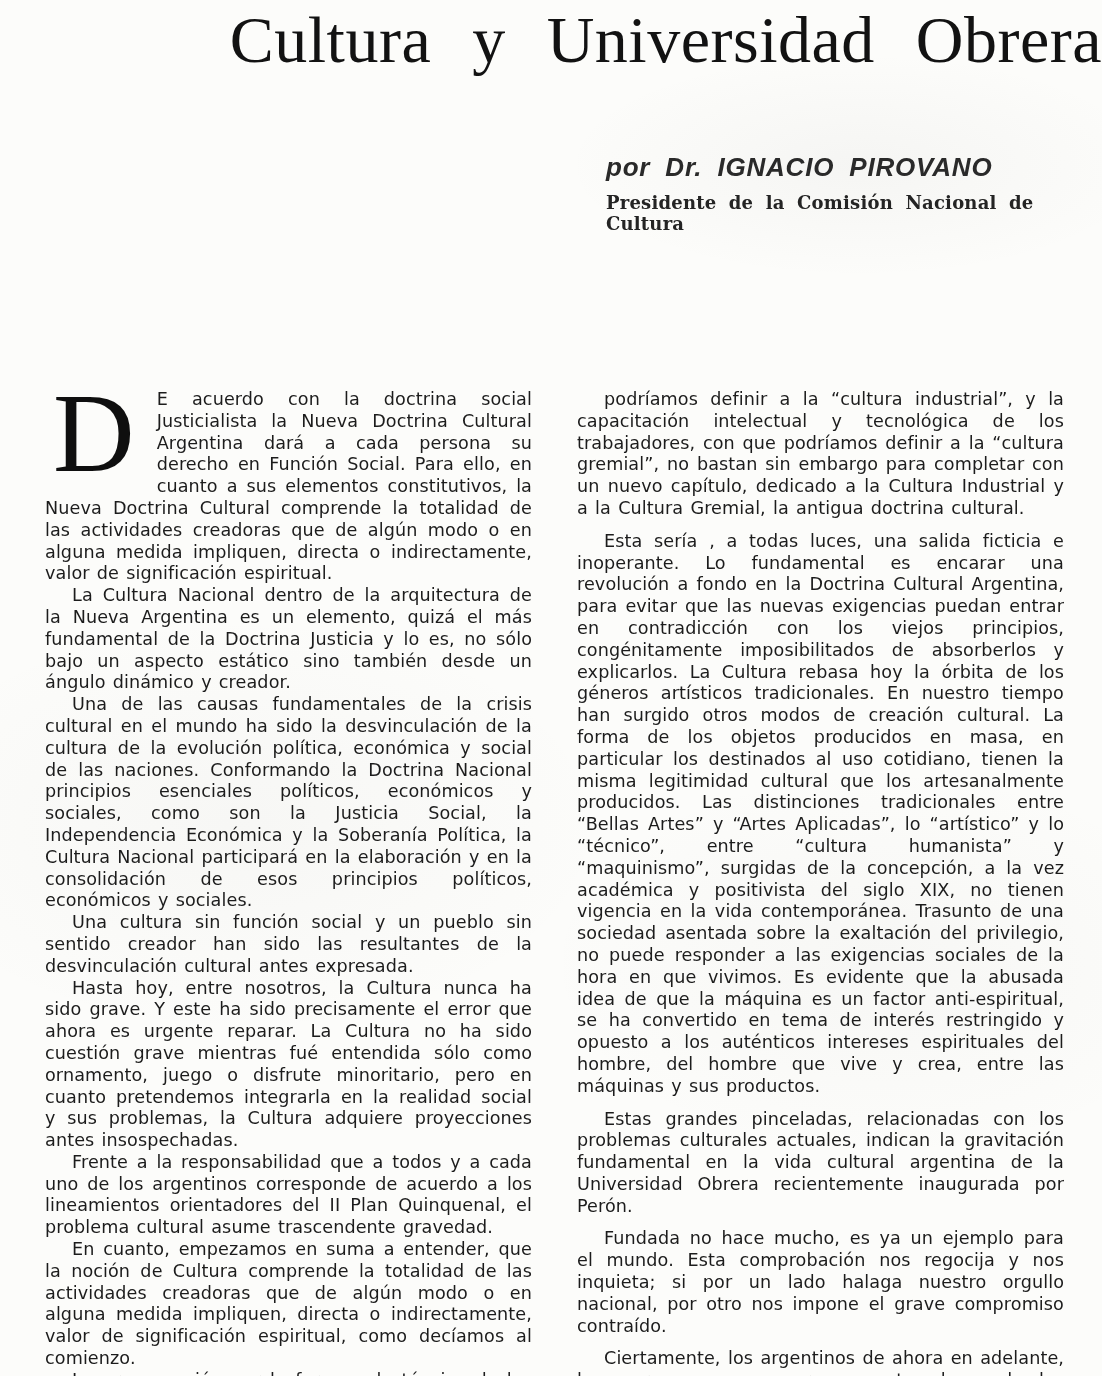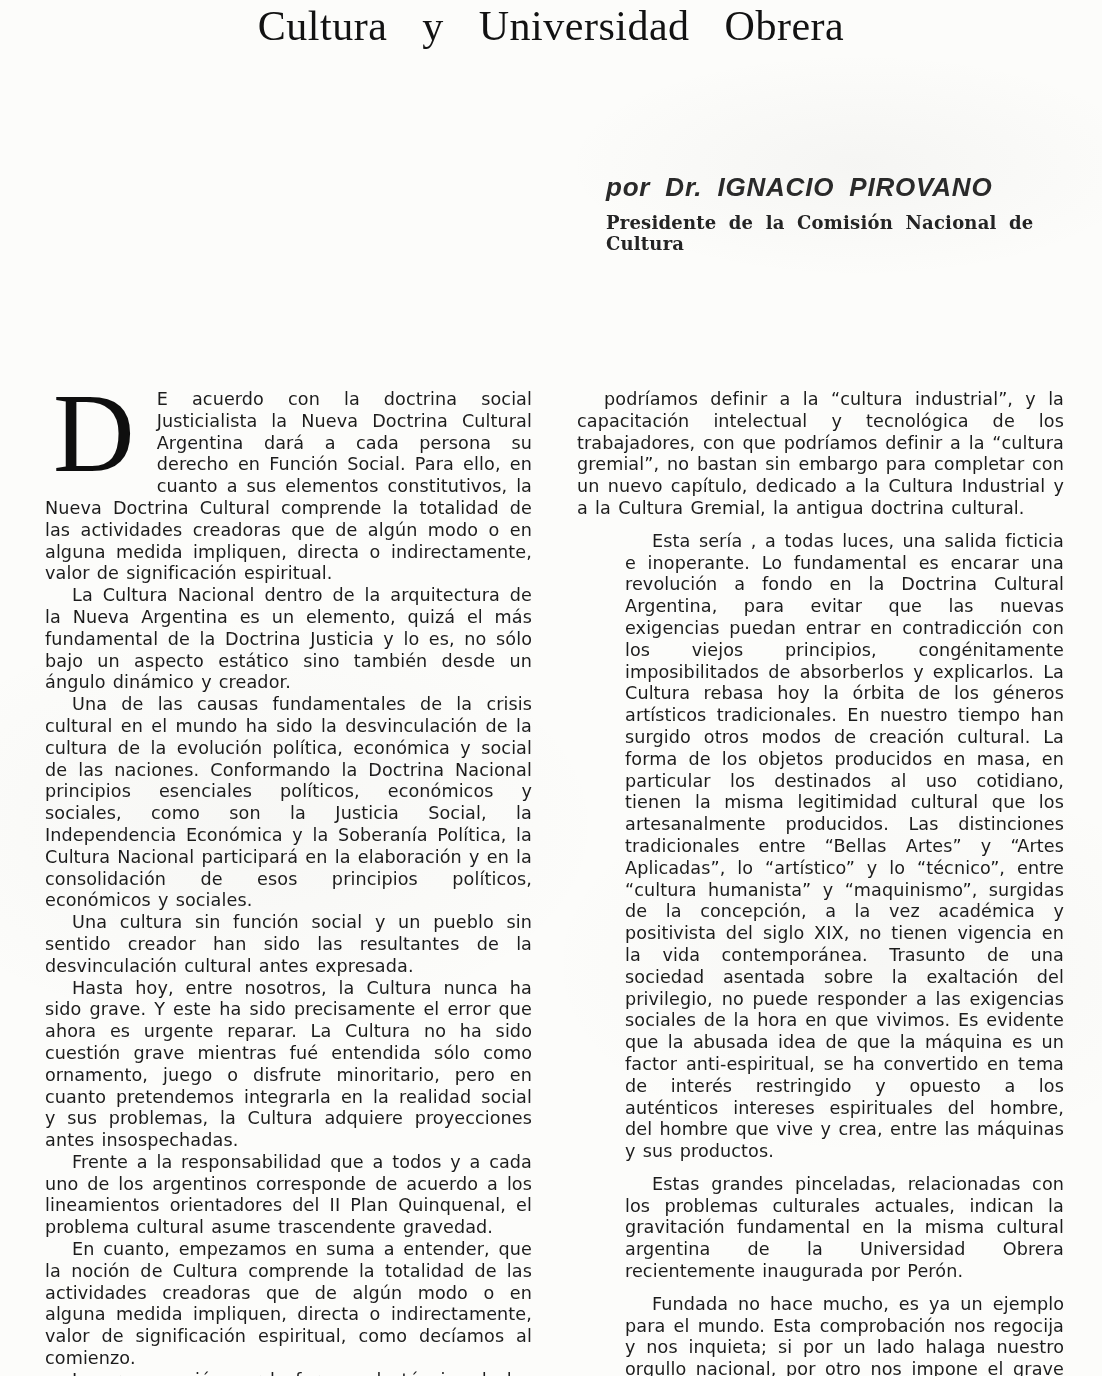--- a/index.html
+++ b/index.html
@@ -12,33 +12,32 @@
       radial-gradient(ellipse 420px 160px at 78% 12%, rgba(120,120,118,0.05), transparent 70%),
       radial-gradient(ellipse 520px 300px at 22% 60%, rgba(120,120,118,0.04), transparent 70%),
       radial-gradient(ellipse 480px 280px at 80% 70%, rgba(120,120,118,0.04), transparent 70%);
     overflow:hidden;
     color:#1b1b1b;
   }
   .title{
     margin:0;
     position:absolute;
     top:2px;left:0;width:100%;
-    text-align:center;
+    text-align:right;
     font-family:"Liberation Serif","DejaVu Serif",serif;
     font-weight:normal;
-    font-size:42px;
+    font-size:66px;
     letter-spacing:0.5px;
     word-spacing:24px;
     color:#121212;
   }
   .byline-block{
     position:absolute;
     left:606px;top:152px;
     color:#1e1e1e;
-    margin-top:20px;
   }
   .byline{
     font-family:"Liberation Sans","DejaVu Sans",sans-serif;
     font-style:italic;
     font-weight:700;
     font-size:26px;
     letter-spacing:0.8px;
     word-spacing:7px;
     color:#2a2a2a;
   }
@@ -64,21 +63,21 @@
     font-size:17.6px;
     line-height:21.8px;
     word-spacing:1.5px;
     letter-spacing:0.1px;
     hyphens:auto;
     -webkit-hyphens:auto;
     color:#1c1c1c;
   }
   .col p{margin:0;text-indent:27px;}
   .col-left p.p-first{text-indent:0;}
-  .col-right p + p{margin-top:11px;margin-left:48px;}
+  .col-right p + p{margin-top:11px;}
   .dropcap{
     float:left;
     font-family:"Liberation Serif","DejaVu Serif",serif;
     font-size:113px;
     line-height:84px;
     height:86px;
     margin:2px 22px 0 8px;
     color:#0f0f0f;
   }
 </style>
@@ -103,20 +102,20 @@
       <p>Una cultura sin función social y un pueblo sin sentido creador han sido las resultantes de la desvinculación cultural antes expresada.</p>
       <p>Hasta hoy, entre nosotros, la Cultura nunca ha sido grave. Y este ha sido precisamente el error que ahora es urgente reparar. La Cultura no ha sido cuestión grave mientras fué entendida sólo como ornamento, juego o disfrute minoritario, pero en cuanto pretendemos integrarla en la realidad social y sus problemas, la Cultura adquiere proyecciones antes insospechadas.</p>
       <p>Frente a la responsabilidad que a todos y a cada uno de los argentinos corresponde de acuerdo a los lineamientos orientadores del II Plan Quinquenal, el problema cultural asume trascendente gravedad.</p>
       <p>En cuanto, empezamos en suma a entender, que la noción de Cultura comprende la totalidad de las actividades creadoras que de algún modo o en alguna medida impliquen, directa o indirectamente, valor de significación espiritual, como decíamos al comienzo.</p>
       <p>La preocupación por la forma y la técnica de los objetos y materiales industrialmente producidos con que</p>
     </div>
 
     <div class="col col-right">
       <p>podríamos definir a la “cultura industrial”, y la capacitación intelectual y tecnológica de los trabajadores, con que podríamos definir a la “cultura gremial”, no bastan sin embargo para completar con un nuevo capítulo, dedicado a la Cultura Industrial y a la Cultura Gremial, la antigua doctrina cultural.</p>
       <p>Esta sería , a todas luces, una salida ficticia e inoperante. Lo fundamental es encarar una revolución a fondo en la Doctrina Cultural Argentina, para evitar que las nuevas exigencias puedan entrar en contradicción con los viejos principios, congénitamente imposibilitados de absorberlos y explicarlos. La Cultura rebasa hoy la órbita de los géneros artísticos tradicionales. En nuestro tiempo han surgido otros modos de creación cultural. La forma de los objetos producidos en masa, en particular los destinados al uso cotidiano, tienen la misma legitimidad cultural que los artesanalmente producidos. Las distinciones tradicionales entre “Bellas Artes” y “Artes Aplicadas”, lo “artístico” y lo “técnico”, entre “cultura humanista” y “maquinismo”, surgidas de la concepción, a la vez académica y positivista del siglo XIX, no tienen vigencia en la vida contemporánea. Trasunto de una sociedad asentada sobre la exaltación del privilegio, no puede responder a las exigencias sociales de la hora en que vivimos. Es evidente que la abusada idea de que la máquina es un factor anti-espiritual, se ha convertido en tema de interés restringido y opuesto a los auténticos intereses espirituales del hombre, del hombre que vive y crea, entre las máquinas y sus productos.</p>
-      <p>Estas grandes pinceladas, relacionadas con los problemas culturales actuales, indican la gravitación fundamental en la misma cultural argentina de la Universidad Obrera recientemente inaugurada por Perón.</p>
+      <p>Estas grandes pinceladas, relacionadas con los problemas culturales actuales, indican la gravitación fundamental en la vida cultural argentina de la Universidad Obrera recientemente inaugurada por Perón.</p>
       <p>Fundada no hace mucho, es ya un ejemplo para el mundo. Esta comprobación nos regocija y nos inquieta; si por un lado halaga nuestro orgullo nacional, por otro nos impone el grave compromiso contraído.</p>
       <p>Ciertamente, los argentinos de ahora en adelante, lo queramos a no, seremos ante el mundo los responsables del éxito o fracaso de esta formidable experiencia de la cual hemos sido iniciadores osados y clarividentes y es</p>
     </div>
 
   </div>
 
 </div>
 
 </body></html>

